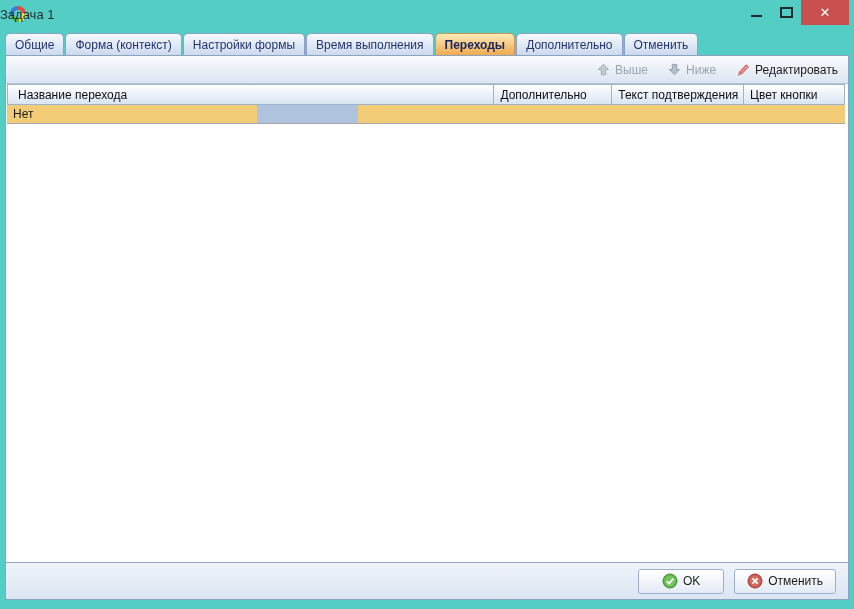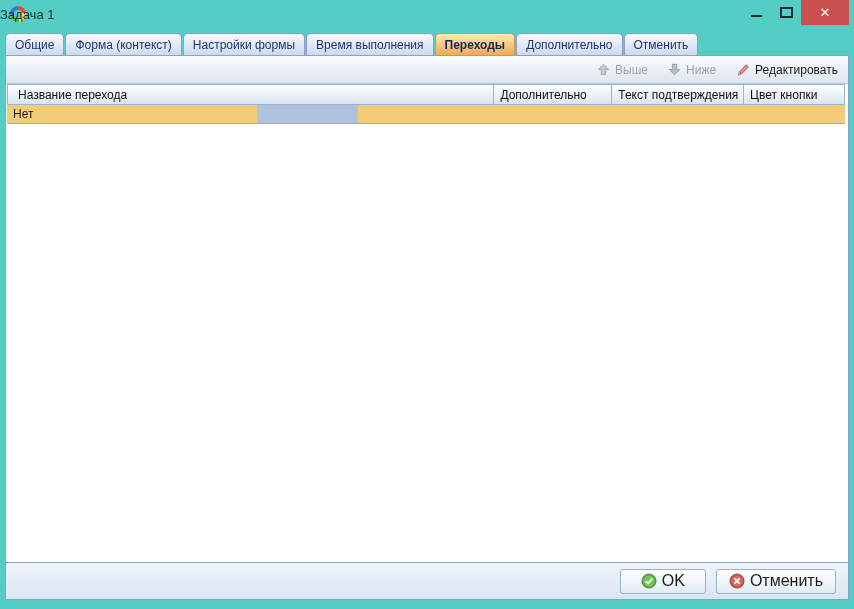--- a/index.html
+++ b/index.html
@@ -64,21 +64,21 @@
   .swatch { width:100%; height:100%; }
 
   .filler { flex:1 1 auto; background:#ffffff; }
 
   
   .footer { flex:0 0 37px; height:37px; background:linear-gradient(#eff4fa,#dbe5f2);
     border-top:1px solid #8ca7c9; display:flex; align-items:center; justify-content:flex-end;
     gap:10px; padding-right:12px; }
   .dlg-btn { height:25px; min-width:86px; padding:0 12px; border:1px solid #9cb0cd; border-radius:3px;
     background:linear-gradient(#ffffff,#e3ebf5); display:flex; align-items:center; justify-content:center;
-    gap:5px; font-size:16px; font-family:inherit; color:#1c1c1c; }
+    gap:5px; font-size:12px; font-family:inherit; color:#1c1c1c; }
 
   .icon { display:inline-flex; flex:0 0 auto; }
 </style>
 </head>
 <body>
 
 <div class="window">
 
   <div class="titlebar">
     <span class="app-icon">

